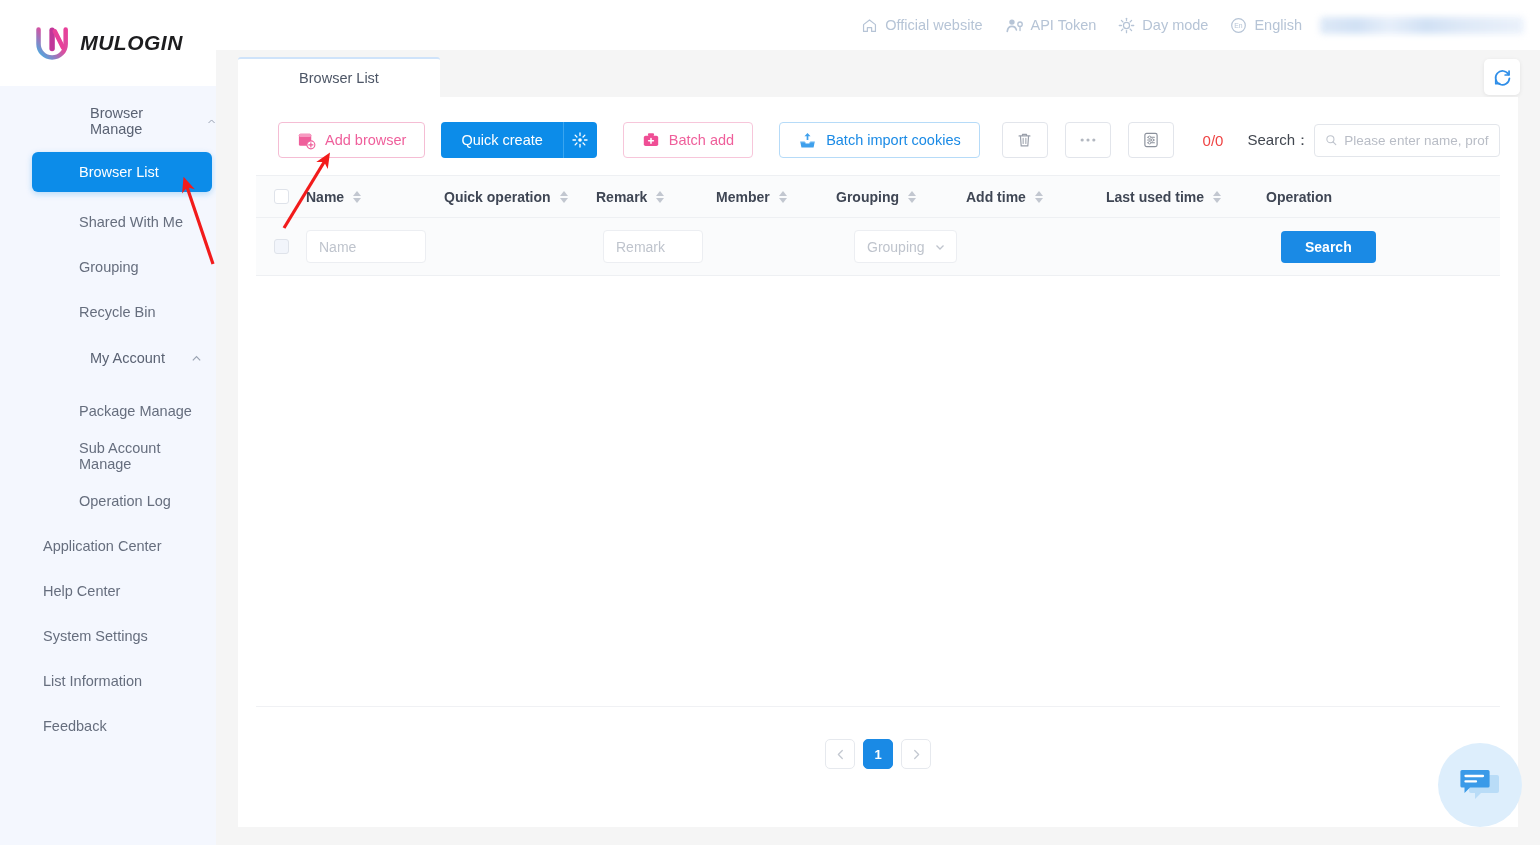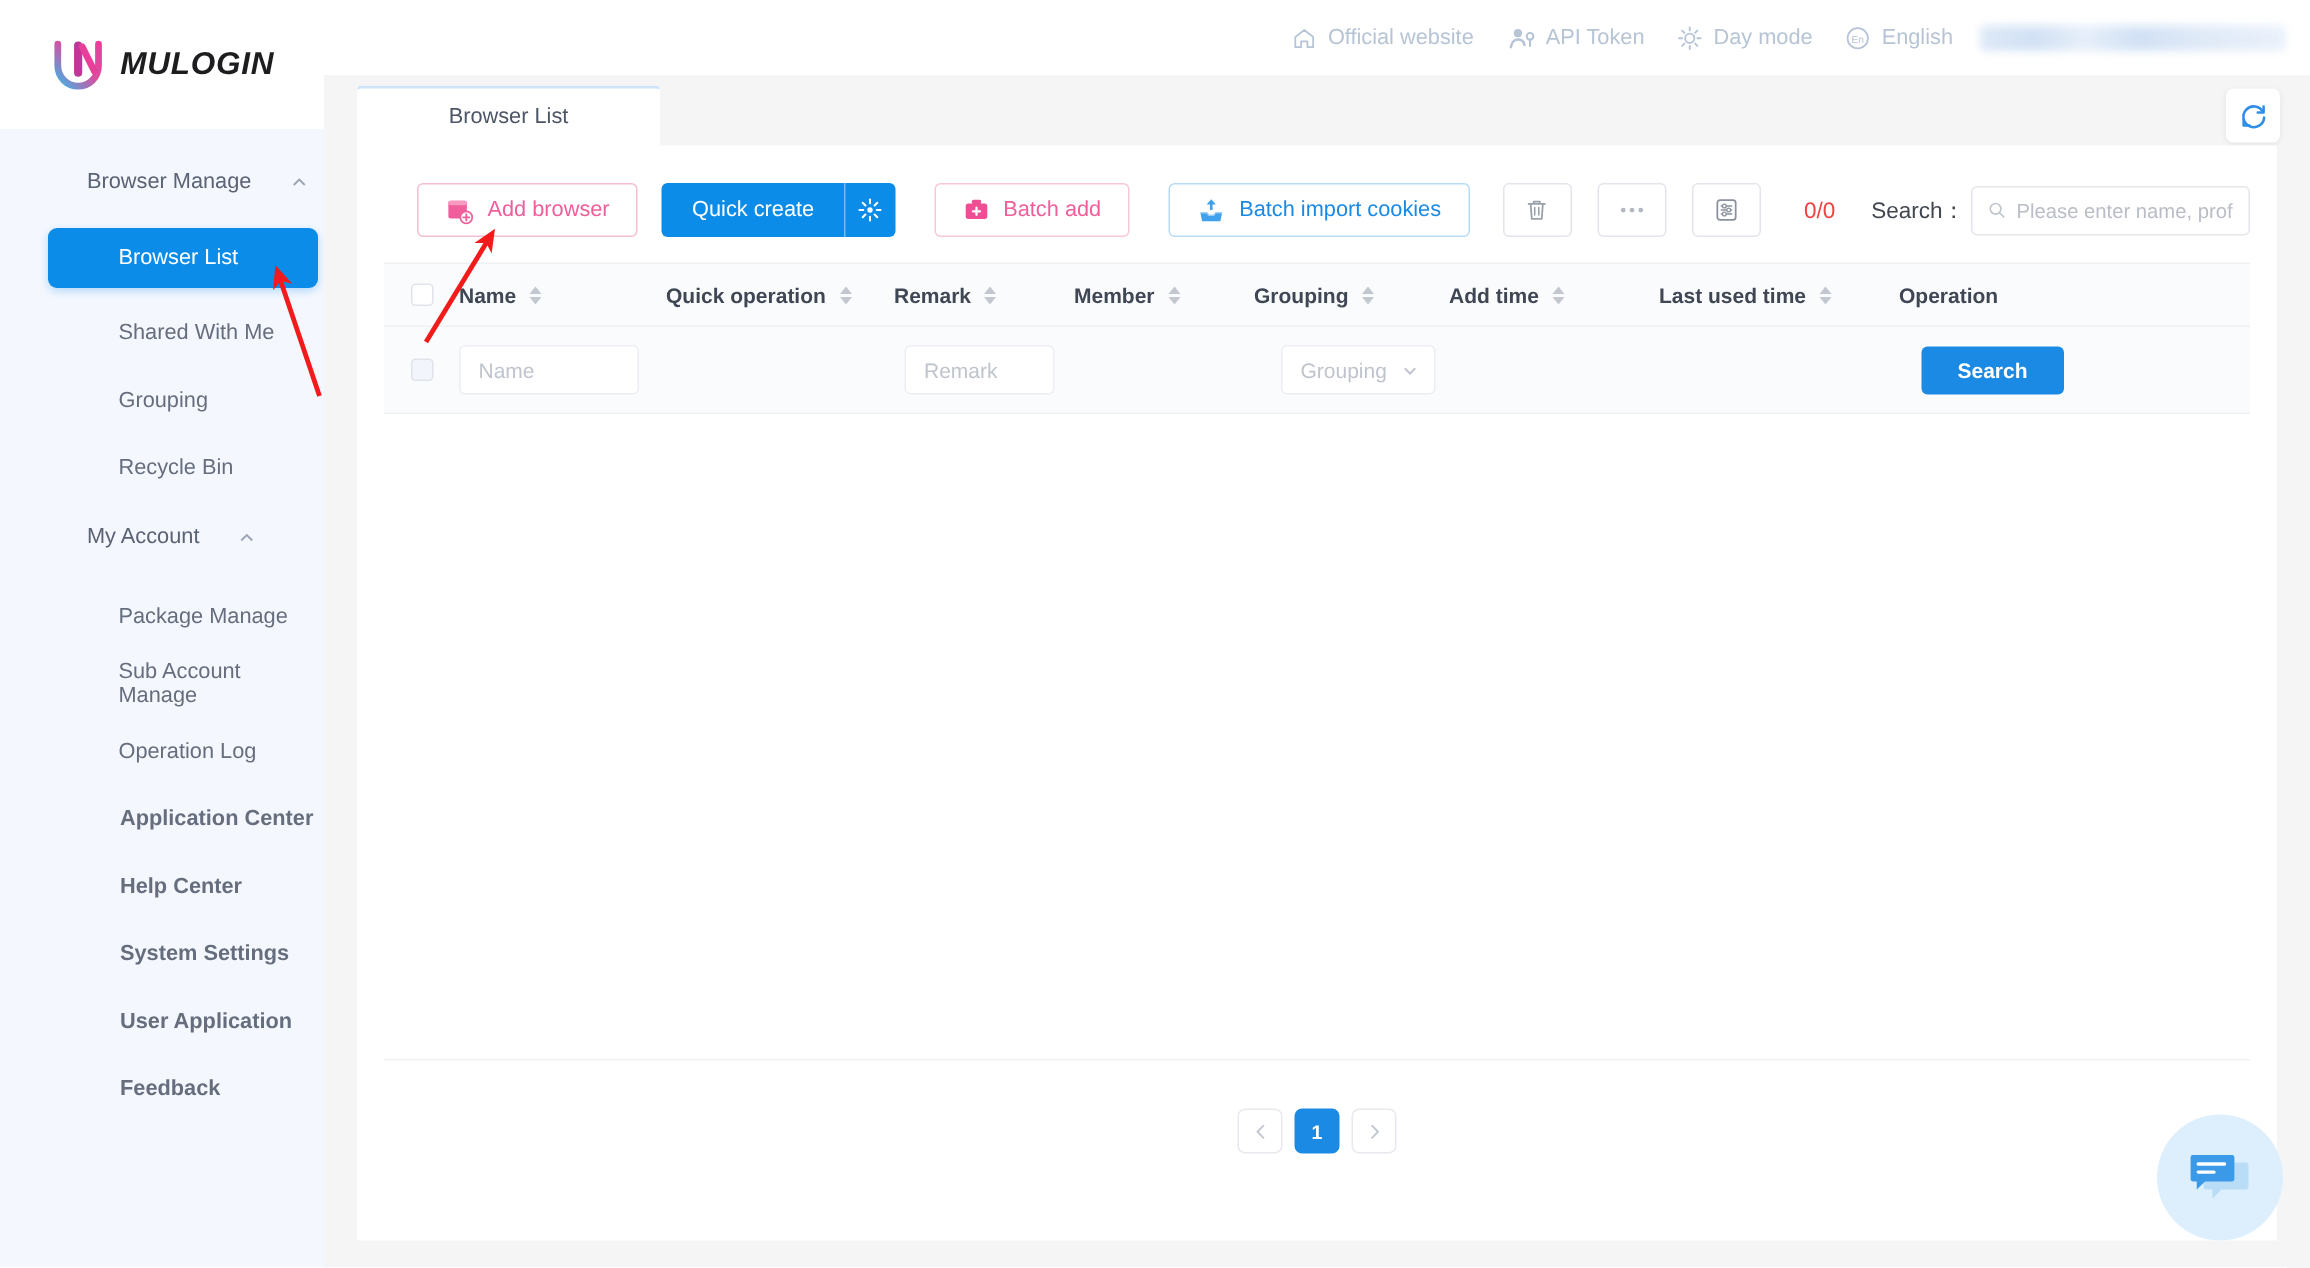--- a/index.html
+++ b/index.html
@@ -24,30 +24,30 @@
   .logo-wrap { display: flex; align-items: center; gap: 7px; }
   .logo-mark { width: 40px; height: 38px; }
   .logo-text {
     font-size: 21px; font-weight: 700; font-style: italic;
     letter-spacing: 0.5px; color: #1d1d1f;
   }
   .nav { padding-top: 18px; }
   .nav-group-head {
     height: 34px; display: flex; align-items: center;
     padding-left: 58px; gap: 26px;
-    font-size: 14.5px; color: #5a6273; cursor: pointer;
+    font-size: 14.5px; color: #5a6273; cursor: pointer; margin-left: 32px;
   }
   .caret { width: 11px; height: 11px; display:inline-block; }
   .nav-item {
     height: 31px; display: flex; align-items: center;
     padding-left: 79px; font-size: 14.5px; color: #666e7e;
     cursor: pointer;
   }
   .nav-item.sub { padding-left: 79px; }
-  .nav-item.root { padding-left: 80px; font-weight: bold; }
+  .nav-item.root { padding-left: 43px; }
   .nav-item.active {
     background: #0c8ce9; color: #ffffff; font-weight: 500;
     border-radius: 6px; height: 40px;
     margin: 0 4px 0 32px; padding-left: 47px;
     box-shadow: 0 2px 6px rgba(12,140,233,.28);
   }
   .sp-s { height: 14px; }
   .sp-m { height: 20px; }
 
   
@@ -304,21 +304,21 @@
       <div class="sp-s"></div>
       <div class="nav-item root">
         <span>Help Center</span>
       </div>
       <div class="sp-s"></div>
       <div class="nav-item root">
         <span>System Settings</span>
       </div>
       <div class="sp-s"></div>
       <div class="nav-item root">
-        <span>User Application</span>
+        <span>List Information</span>
       </div>
       <div class="sp-s"></div>
       <div class="nav-item root">
         <span>Feedback</span>
       </div>
     </nav>
   </aside>
 
   <header class="topbar">
     <div class="top-link">

